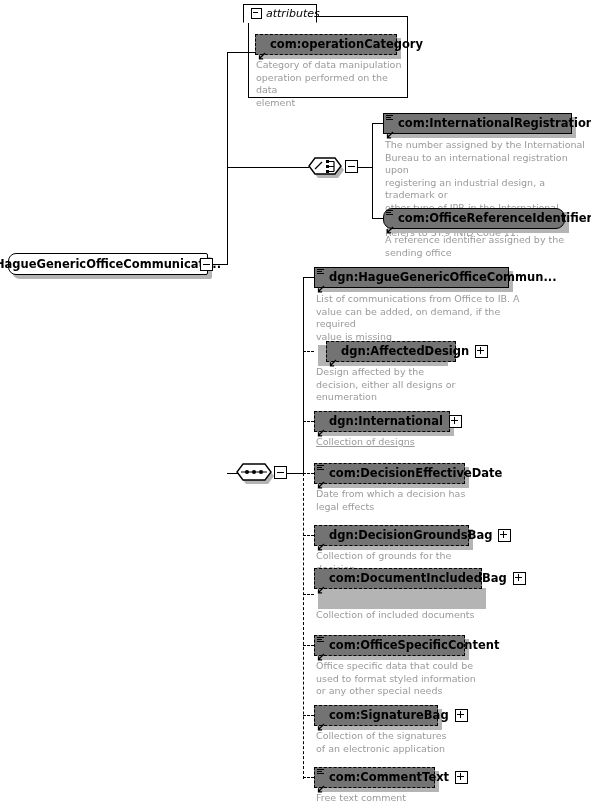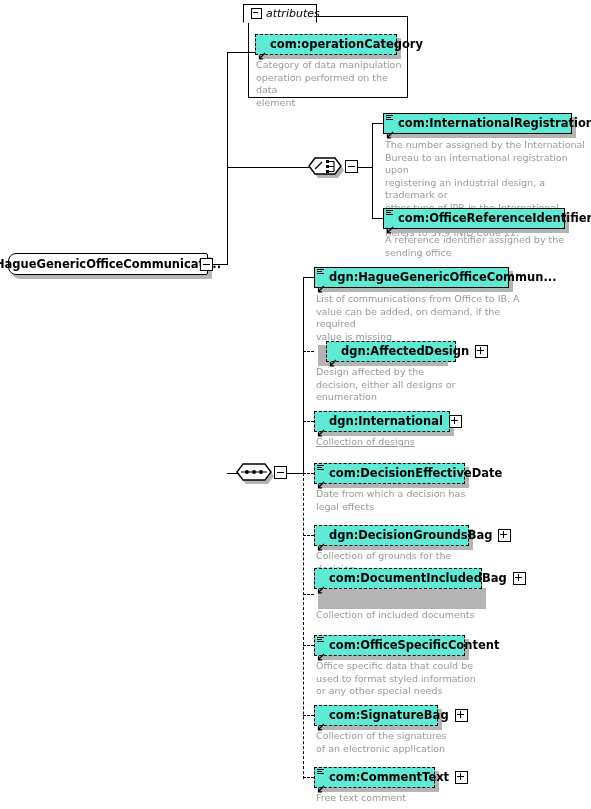--- a/index.html
+++ b/index.html
@@ -57,21 +57,21 @@
   }
   .minusbox::before{
     content:"";position:absolute;left:1px;top:3px;width:5px;height:1px;background:#000;
   }
 
   
   .node{position:absolute;}
   .nbox{
     position:absolute;
     box-sizing:border-box;
-    background:#5eead4;
+    background:#737373;
     border:1px solid #000;
     height:21px;
     display:flex;
     align-items:center;
     white-space:nowrap;
   }
   .nbox.opt{border:1px dashed #000;}
   
   .nshadow{
     position:absolute;
@@ -246,21 +246,21 @@
     </div>
     <div class="annot" style="left:385px;top:139px;width:200px;">The number assigned by the International
 Bureau to an international registration upon
 registering an industrial design, a trademark or
 other type of IPR in the International Register.
 Refers to ST.9 INID Code 11.</div>
   </div>
 
   <div class="node">
     <div class="nshadow" style="left:387px;top:212px;width:182px;height:21px;"></div>
-    <div class="nbox" style="left:383px;top:208px;width:182px;">
+    <div class="nbox" style="left:383px;top:208px;width:182px;border-radius:9px;">
       <span class="glyph-lines">
           <i></i>
           <i></i>
           <i></i>
         </span>
       <span class="glyph-arrow">
         <svg width="8" height="8" viewBox="0 0 8 8">
             <path d="M7 1 L1.5 6.5 M1.5 3.2 L1.5 6.8 L5.1 6.8" stroke="#000" stroke-width="1.3" fill="none"></path>
           </svg>
       </span>

